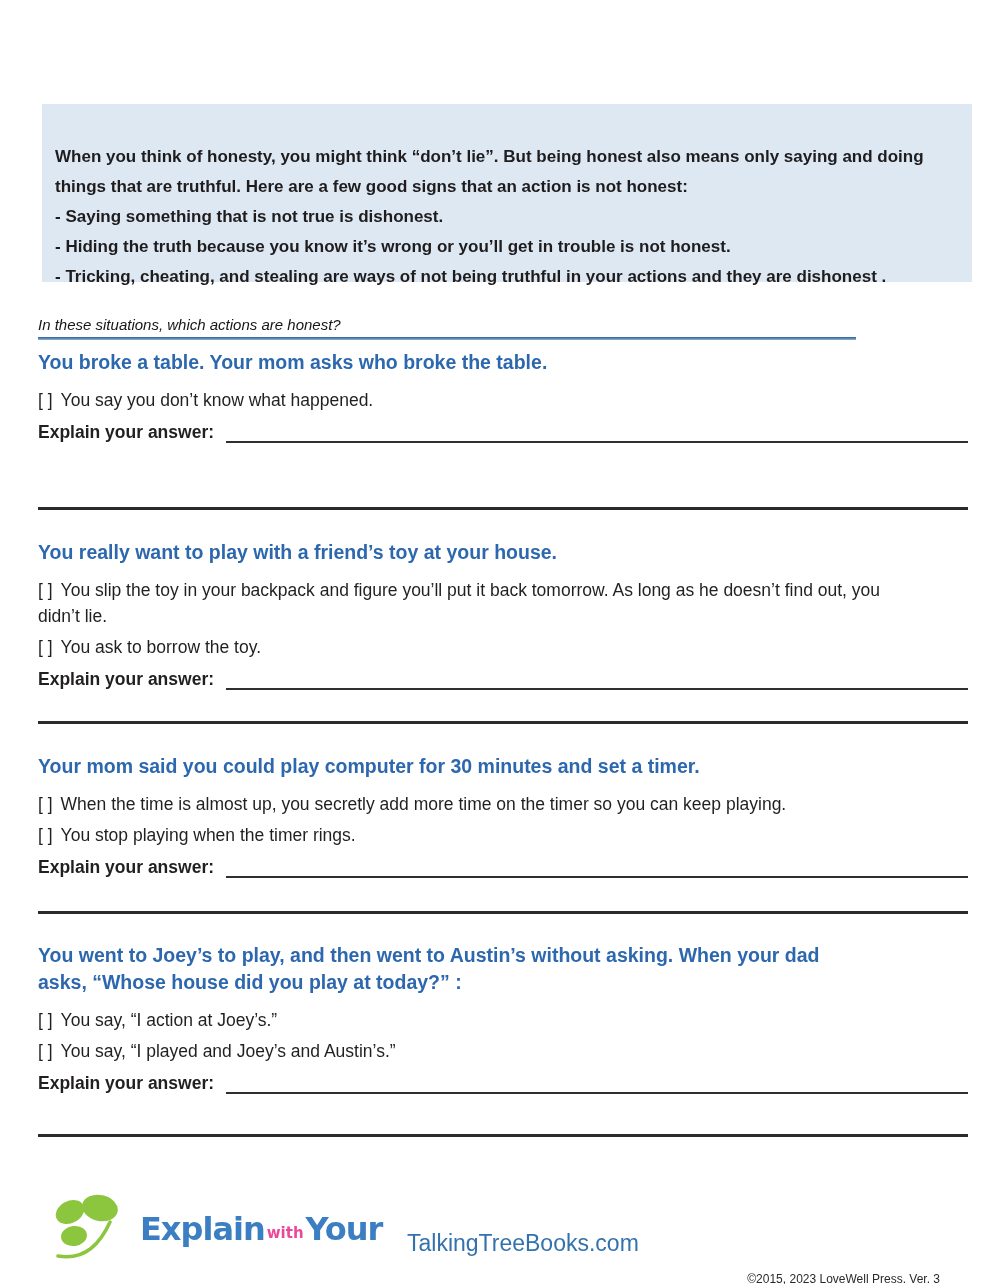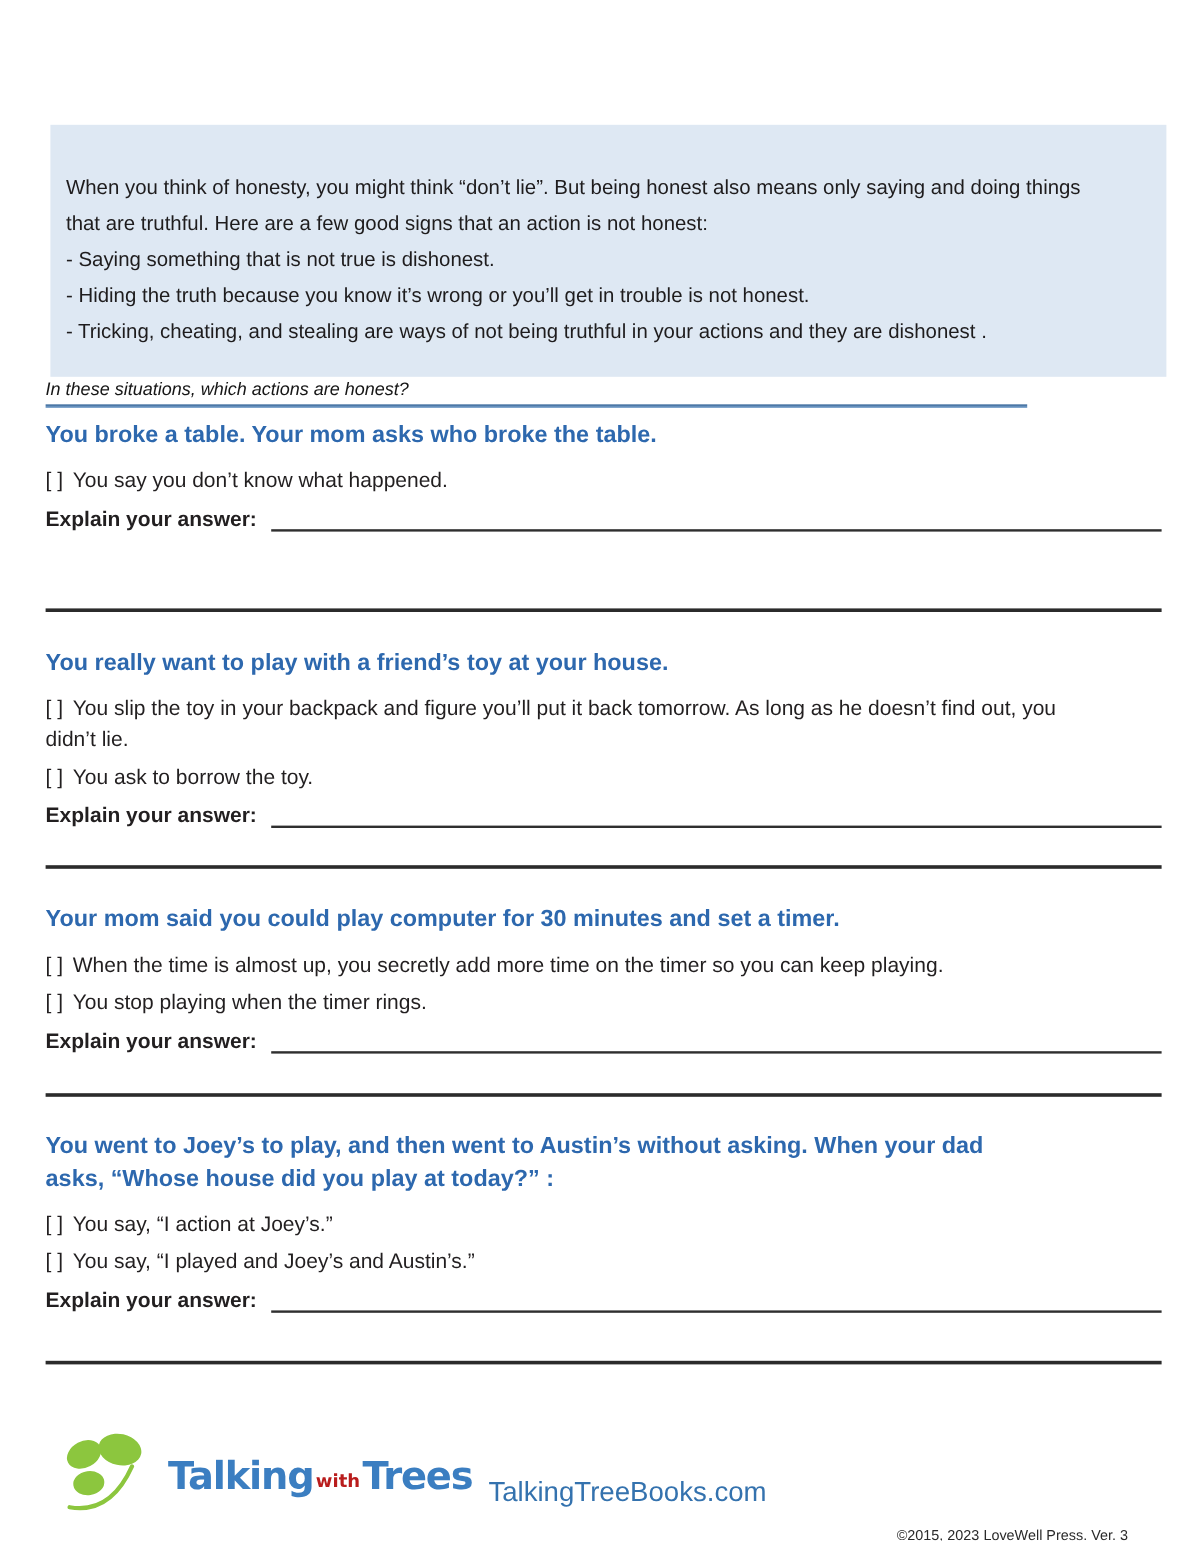--- a/index.html
+++ b/index.html
@@ -17,24 +17,24 @@
   .title {
     position:absolute; left:36px; top:56px; z-index:2;
     font-family:"DejaVu Sans", sans-serif;
     font-weight:bold; font-size:55px; letter-spacing:-2px;
     color:#2d68b0; line-height:1;
   }
 
   
   .intro-box {
     position:absolute; left:42px; top:104px; z-index:1;
-    width:930px; height:210px;
+    width:930px; height:178px;
     background:#dee8f3;
     padding:38px 48px 0 13px;
-    font-size:17px; line-height:30px; color:#1e1c1d;
+    font-size:17px; line-height:30px; color:#1e1c1d;font-weight:bold;
   }
   .intro-para { margin-bottom:0; }
   .intro-bullet { margin-top:0; }
 
   
   .instruction {
     position:absolute; left:38px; top:316px;
     font-size:15px; font-style:italic; color:#161616;
   }
   .instruction-rule {
@@ -71,21 +71,21 @@
   }
   .logo-mark { margin-right:4px; }
   .logo-text { display:flex; align-items:baseline; }
   .logo-talking, .logo-trees {
     font-family:"DejaVu Sans", sans-serif;
     font-weight:bold; font-size:32px; letter-spacing:-1px;
     color:#3b7ec1; line-height:1;
   }
   .logo-with {
     font-family:"DejaVu Sans", sans-serif;
-    font-weight:bold; font-size:15px; color:#b91c1c;
+    font-weight:bold; font-size:15px; color:#ec4899;
     margin:0 2px; position:relative; top:-2px;
   }
   .footer-url {
     position:absolute; left:407px; top:1230px;
     font-size:23px; color:#3472ae; text-decoration:none;
   }
   .footer-copyright {
     position:absolute; left:700px; top:1272px; width:240px;
     text-align:right; font-size:12px; color:#2a2a2a;
   }
@@ -154,23 +154,23 @@
       <svg width="92" height="66" viewBox="0 0 92 66">
         <g fill="#8cc63e">
           <ellipse cx="26" cy="18" rx="15" ry="11" transform="rotate(-28 26 18)"></ellipse>
           <ellipse cx="56" cy="14" rx="18" ry="13" transform="rotate(12 56 14)"></ellipse>
           <ellipse cx="30" cy="42" rx="13" ry="10" transform="rotate(-8 30 42)"></ellipse>
         </g>
         <path d="M14 62 Q 48 68 66 28" fill="none" stroke="#8cc63e" stroke-width="3.5" stroke-linecap="round"></path>
       </svg>
     </span>
     <span class="logo-text">
-      <span class="logo-talking">Talking</span>
+      <span class="logo-talking">Explain</span>
       <span class="logo-with">with</span>
-      <span class="logo-trees">Trees</span>
+      <span class="logo-trees">Your</span>
     </span>
   </div>
 
   <a class="footer-url" href="#">TalkingTreeBooks.com</a>
 
   <div class="footer-copyright">©2015, 2023 LoveWell Press.   Ver. 3</div>
 
 </div>
 
 </body></html>

